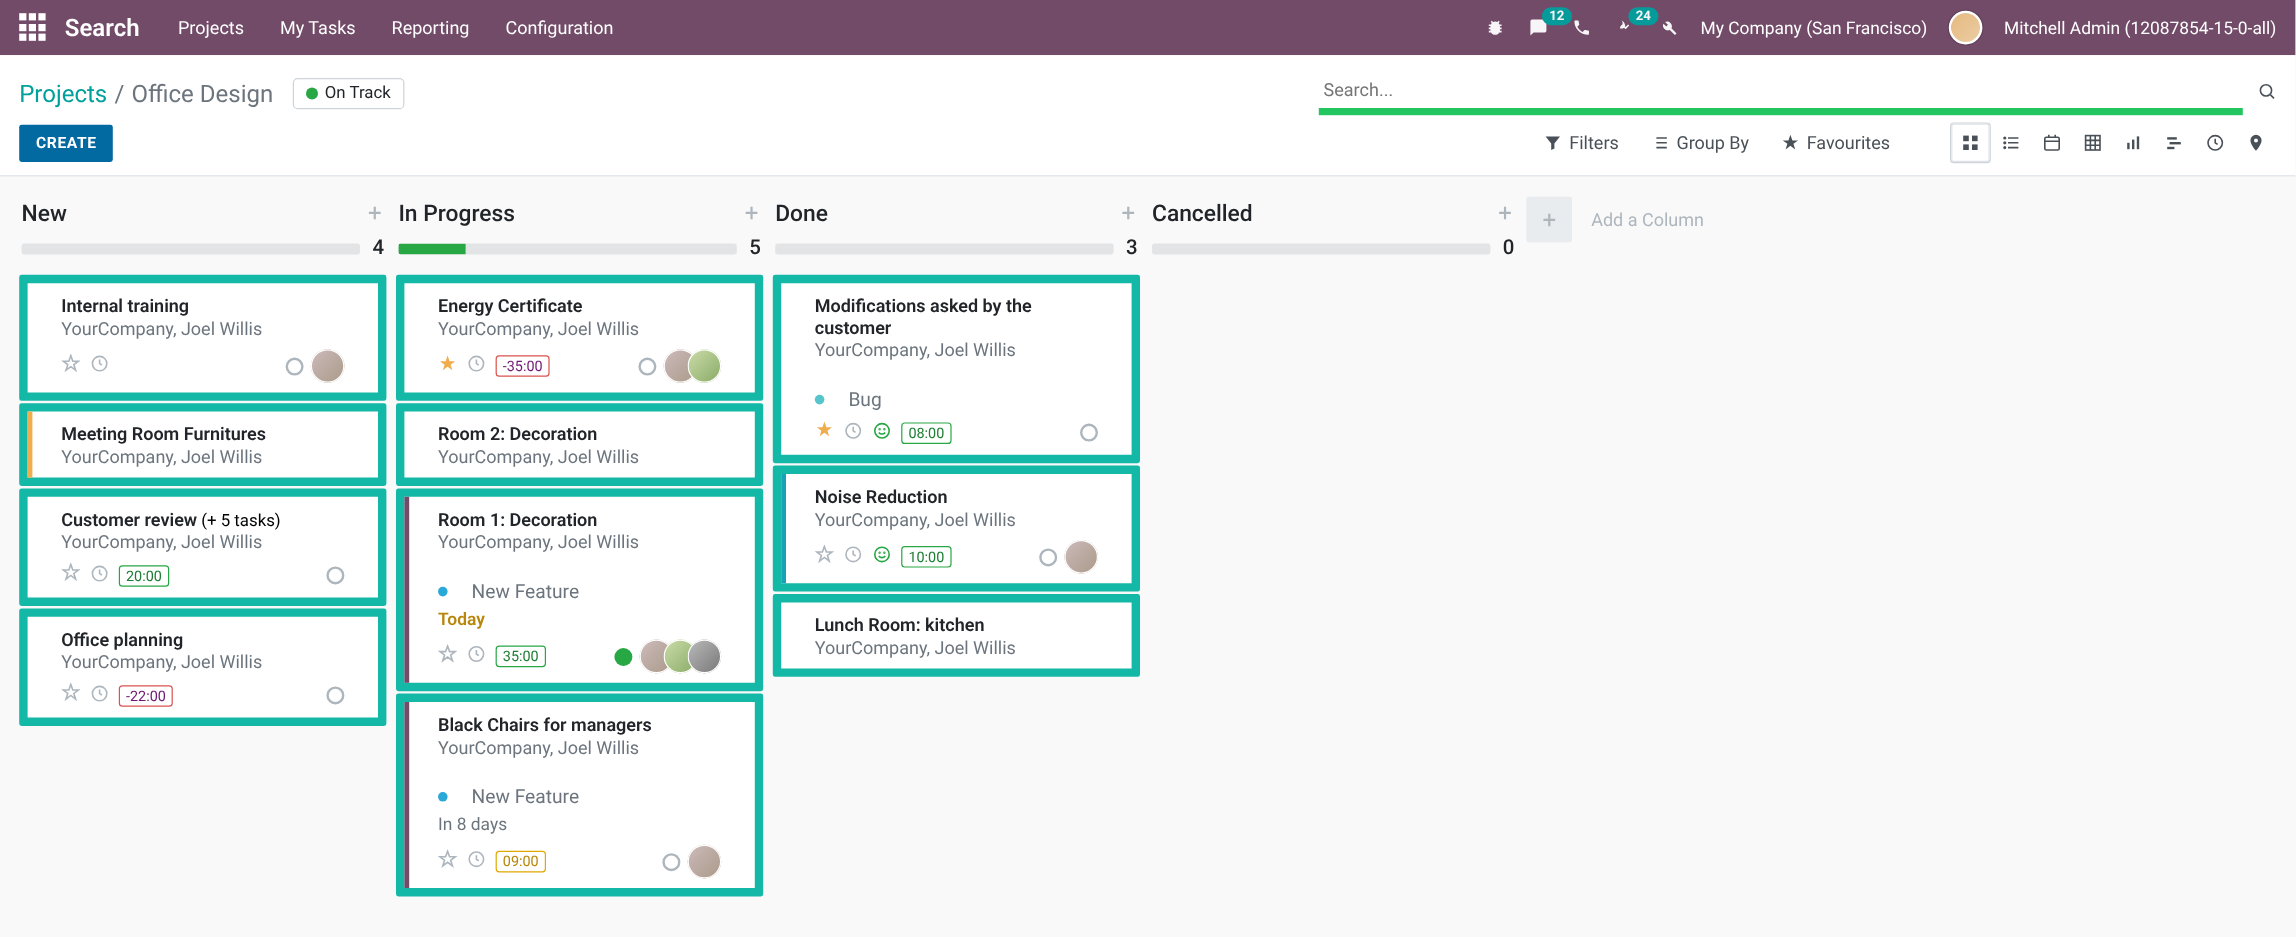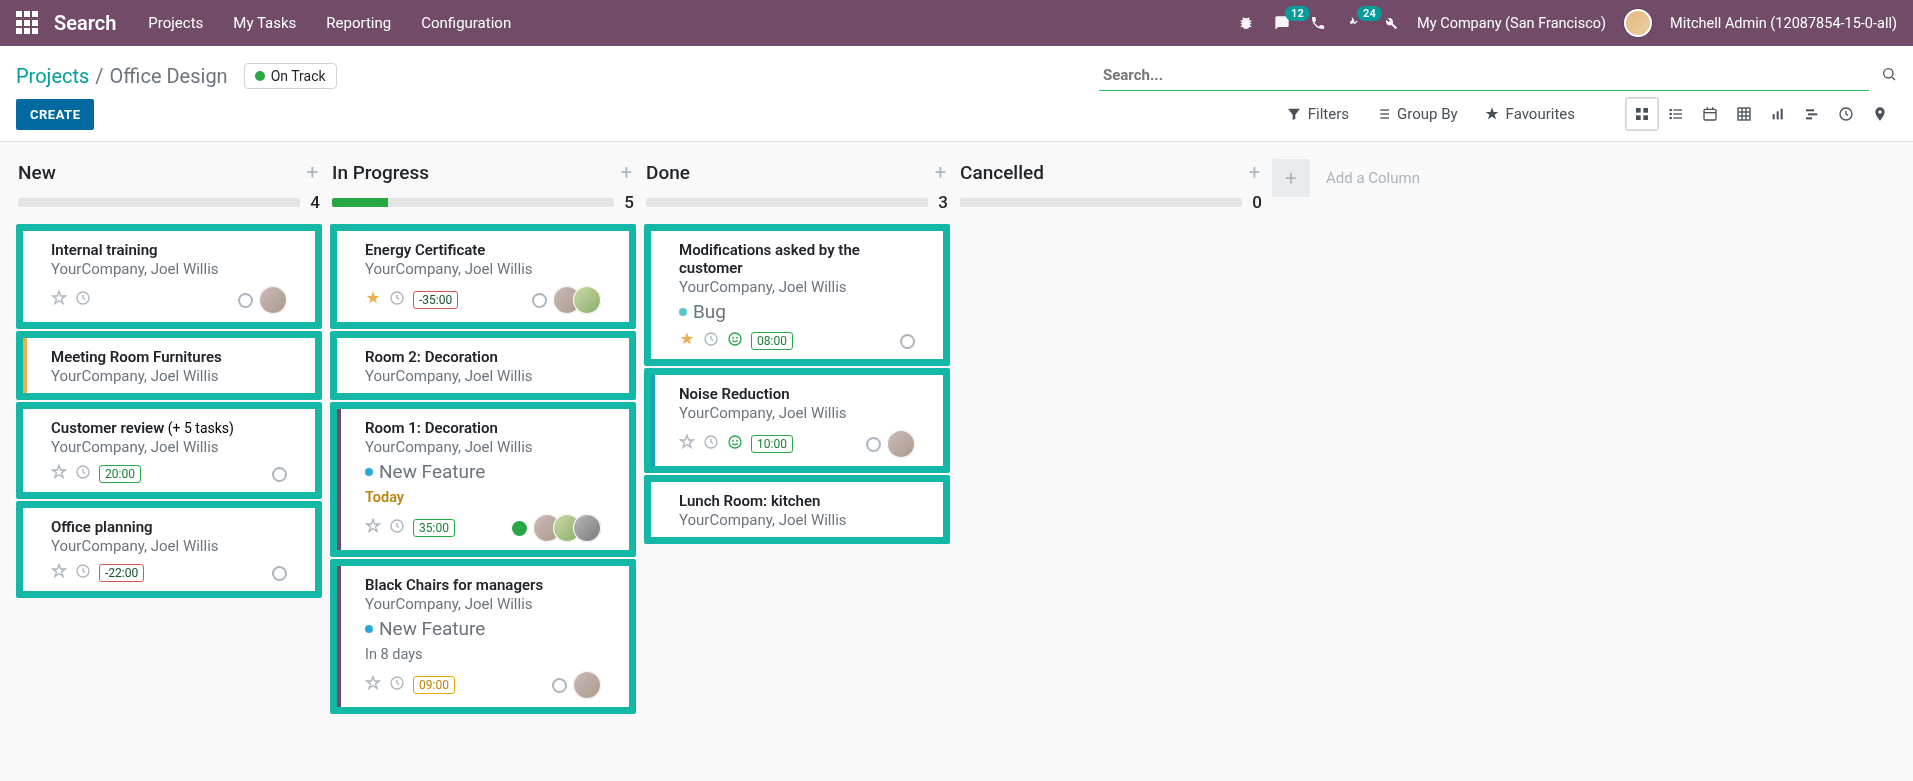--- a/index.html
+++ b/index.html
@@ -22,21 +22,21 @@
     .controls { background:#fff; border-bottom:1px solid #dee2e6; padding:14px 16px 10px; display:flex; flex-direction:column; gap:6px;}
     .controls-row { display:flex; align-items:center;}
     .breadcrumb { font-size:20px; display:flex; align-items:center; gap:6px;}
     .breadcrumb .link { color:#00A09D; cursor:pointer;}
     .breadcrumb .sep { color:#6c757d; }
     .breadcrumb .current { color:#6c757d; }
     .status-btn { margin-left:16px; border:1px solid #ced4da; border-radius:4px; padding:4px 10px; display:flex; align-items:center; gap:6px; font-size:14px; cursor:pointer; background:#fff;}
     .dot { width:10px; height:10px; border-radius:50%; display:inline-block;}
     .dot.green { background:#28a745;}
     .search-wrap { flex:1; display:flex; justify-content:flex-end;}
-    .search-input { width:770px; border:none; border-bottom:1px solid #22c55e; padding:6px 4px; font-size:15px; outline:none;font-weight:bold;}
+    .search-input { width:770px; border:none; border-bottom:6px solid #22c55e; padding:6px 4px; font-size:15px; outline:none;}
     .search-mag { margin-left:auto; color:#495057; cursor:pointer;}
 
     .btn-create { background:#0369a1; color:#fff; border:none; padding:8px 14px; font-weight:700; letter-spacing:.5px; font-size:13px; border-radius:2px; cursor:pointer;}
     .filter-row { display:flex; align-items:center; gap:26px; font-size:15px; color:#495057;}
     .filter-row .clickable { cursor:pointer; display:flex; align-items:center; gap:6px;}
     .view-switch { display:flex; border:0; margin-left:24px;}
     .view-btn { width:34px; height:34px; display:flex; align-items:center; justify-content:center; cursor:pointer; color:#495057; }
     .view-btn.active { background:#fff; border:1px solid #ced4da; border-radius:3px; box-shadow:0 0 0 1px #dee2e6 inset;}
 
     
@@ -51,35 +51,35 @@
     .col-count { font-size:17px; font-weight:500; }
 
     .card { background:#fff; border:7px solid #14b8a6; border-radius:2px; margin:0 0 2px 0; padding:10px 28px 8px; position:relative; cursor:pointer;}
     .card.bar-left::before{ content:""; position:absolute; left:0; top:0; bottom:0; width:4px;}
     .card.yellow::before{ background:#f0ad4e;}
     .card.purple::before{ background:#714B67;}
     .card.blue::before{ background:#17a2b8;}
     .card-title { font-size:15px; font-weight:600; color:#212529; display:inline;}
     .card-extra { color:#000000; font-weight:400;text-align:center;}
     .card-sub { color:#6c757d; font-size:15px; margin-top:1px;}
-    .tag-row{ margin-top:4px; display:flex; align-items:center; gap:6px; color:#6c757d; font-size:19px;}
+    .tag-row{ margin-top:22px; display:flex; align-items:center; gap:20px; color:#6c757d; font-size:16px;}
     .tag-dot{ width:8px; height:8px; border-radius:50%;}
     .tag-dot.tblue{background:#2aa8d8;}
     .tag-dot.tcyan{background:#56c5cc;}
     .due-row{ margin-top:6px; font-size:14.5px;}
     .due-today{ color:#b8860b; font-weight:600;}
     .due-normal{ color:#6c757d;}
     .card-foot { display:flex; align-items:center; gap:8px; margin-top:8px;}
     .star { color:#adb5bd; font-size:17px; }
     .star.on { color:#f0ad4e;}
     .clock { color:#adb5bd; font-size:15px;}
     .smiley { color:#28a745; font-size:15px;}
     .pill { border:1px solid; border-radius:3px; font-size:12px; padding:1px 5px; font-variant-numeric:tabular-nums;}
     .pill.green{ border-color:#28a745; color:#1e7e34;}
-    .pill.red{ border-color:#d9534f; color:#14532d;}
+    .pill.red{ border-color:#d9534f; color:#701a75;}
     .pill.amber{ border-color:#e0a800; color:#b8860b;}
     .foot-right{ margin-left:auto; display:flex; align-items:center; gap:6px;}
     .circle-empty{ width:15px; height:15px; border-radius:50%; background:#fff; border:2px solid #adb5bd;}
     .circle-fill{ width:15px; height:15px; border-radius:50%; background:#28a745;}
     .mini-avatar{ width:28px; height:28px; border-radius:50%; background:linear-gradient(135deg,#cbb,#a98); box-shadow:0 0 0 1px #fff inset;}
     .mini-avatar.v2{background:linear-gradient(135deg,#cda,#8a6);}
     .mini-avatar.v3{background:linear-gradient(135deg,#bbb,#777);}
     .avatars-overlap{ display:flex;}
     .avatars-overlap .mini-avatar{ margin-left:-8px;}
     .avatars-overlap .mini-avatar:first-child{margin-left:0;}

